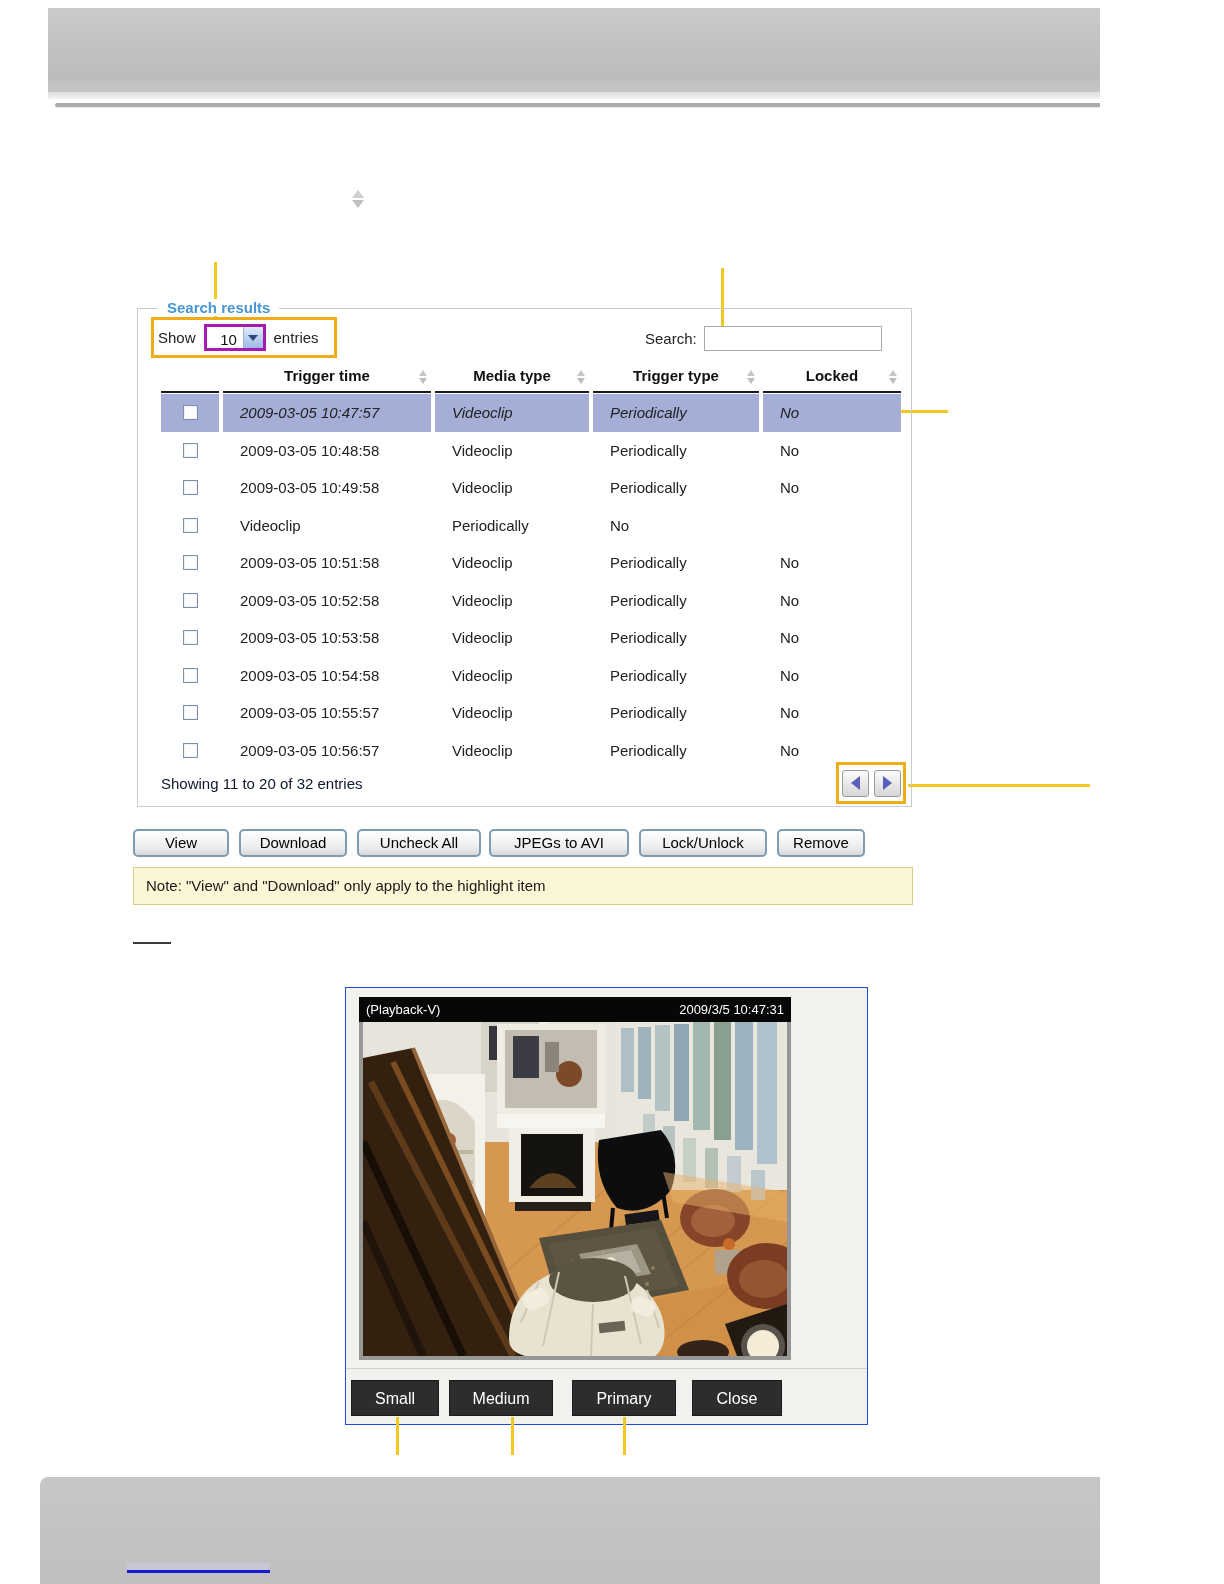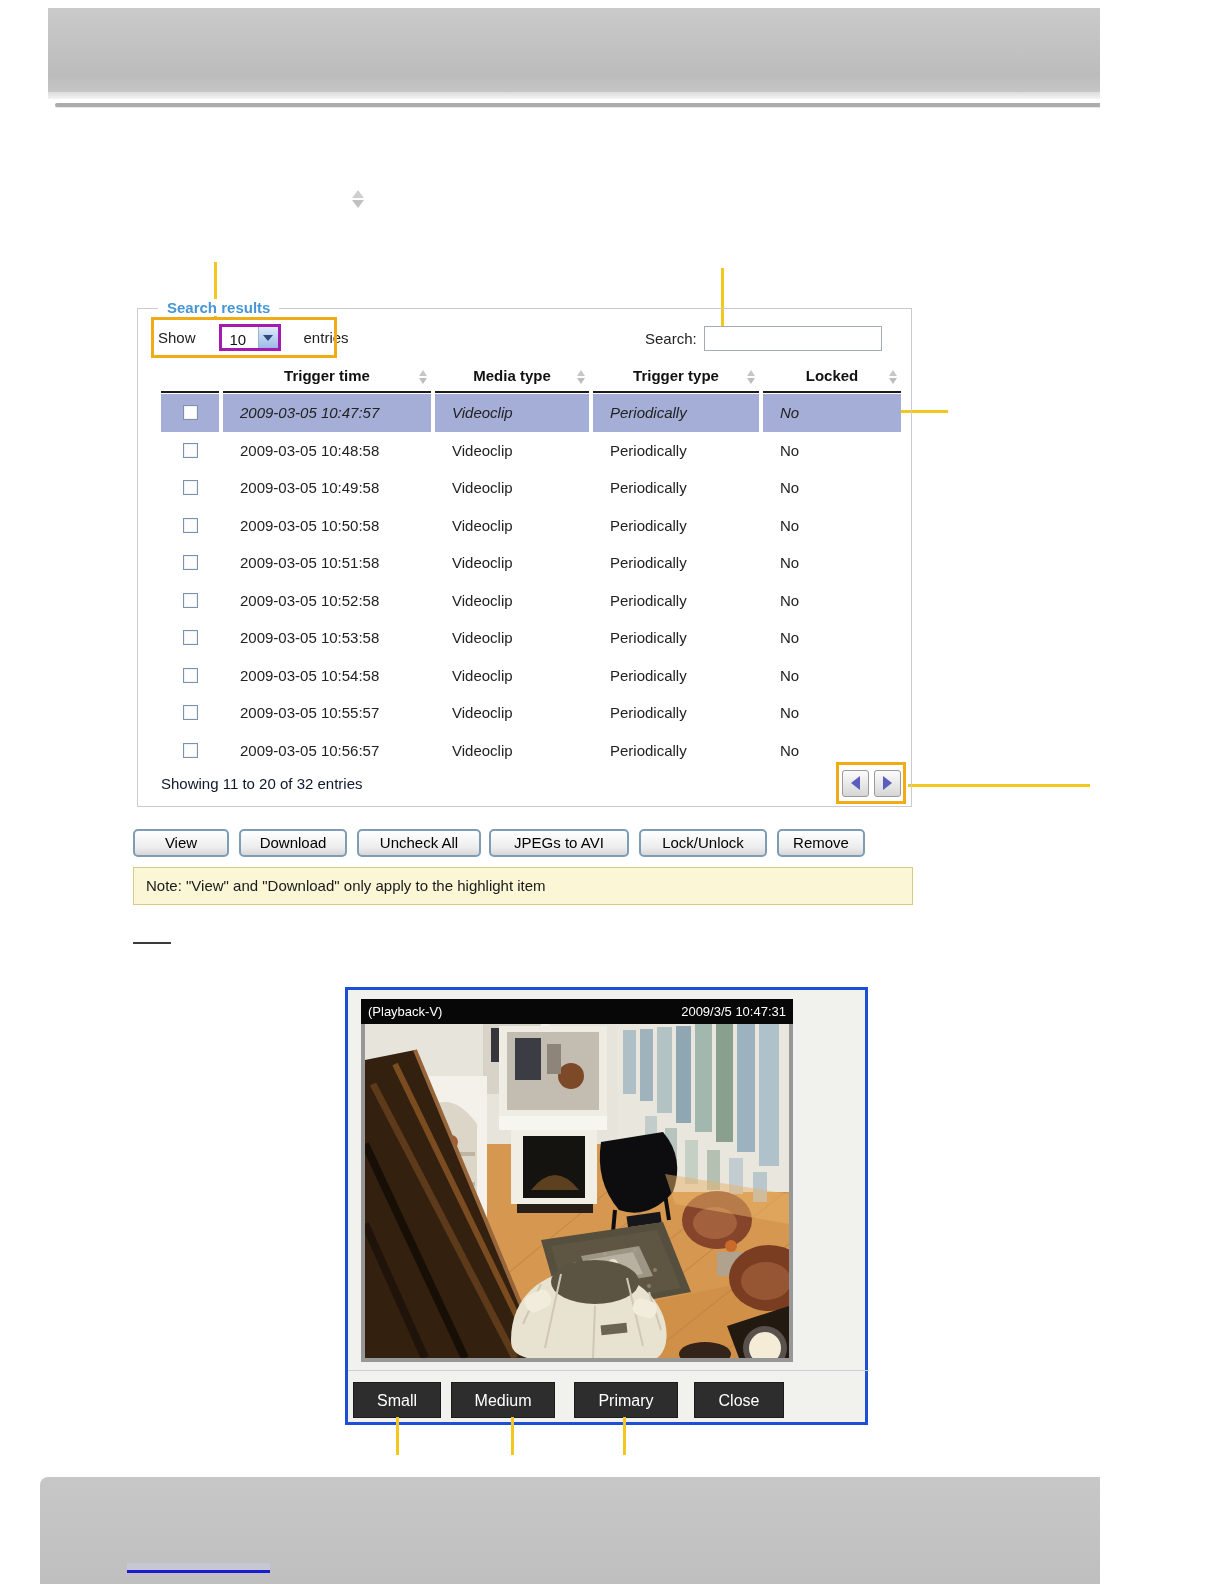--- a/index.html
+++ b/index.html
@@ -29,21 +29,21 @@
   
   .co-line { background:#f2c71f; }
   .co-box { border:3px solid #efac17; }
 
   
   .panel { left:137px; top:308px; width:775px; height:499px; border:1px solid #cbcbcb; }
   .legend { position:absolute; left:20px; top:-10px; background:#fff; padding:0 9px;
     color:#4796d3; font-weight:bold; font-size:15px; white-space:nowrap; }
 
   .show-group { position:absolute; left:20px; top:15px; display:flex; align-items:center;
-    gap:23px; font-size:15px; color:#222; }
+    gap:8px; font-size:15px; color:#222;text-align:center; }
   .select { width:62px; height:27px; border:3px solid #a21caf; background:#fff;
     display:flex; align-items:stretch; }
   .select-value { flex:1; font-size:15px; padding:4px 0 0 8px; color:#111; }
   .select-btn { width:20px; background:linear-gradient(#dfeafc,#9db9e6);
     border-left:1px solid #9cb2cc; display:flex; align-items:center; justify-content:center; }
   .chev { width:0; height:0; border-left:5px solid transparent; border-right:5px solid transparent;
     border-top:6px solid #2d4a7a; }
   .co-box-show { left:13px; top:8px; width:186px; height:41px; }
 
   .search-group { position:absolute; left:507px; top:17px; display:flex; align-items:center;
@@ -84,21 +84,21 @@
   
   .xp-btn { position:absolute; top:829px; height:28px; border:2px solid #7f9cb6; border-radius:5px;
     background:linear-gradient(#ffffff,#ececec 70%,#d7d7d7); font-size:15px; color:#000;
     text-align:center; line-height:24px; font-family:"Liberation Sans", sans-serif; }
 
   .note { left:133px; top:867px; width:780px; height:38px; background:#fbf6d5;
     border:1px solid #d8cc84; font-size:15px; color:#1a1a1a; line-height:36px; padding-left:12px; }
   .short-underline { left:133px; top:942px; width:38px; height:2px; background:#3a3a3a; }
 
   
-  .pb { left:345px; top:987px; width:523px; height:438px; background:#f1f1ee; border:3px solid #1d4ed8; }
+  .pb { left:345px; top:987px; width:523px; height:438px; background:#f1f1ee; border:1px solid #1d4ed8; }
   .pb-bar { position:absolute; left:13px; top:9px; width:432px; height:25px; background:#070707;
     color:#fff; font-size:13px; display:flex; justify-content:space-between; align-items:center;
     padding:0 7px; }
   .pb-frame { position:absolute; left:13px; top:34px; width:432px; height:338px;
     border-left:4px solid #979797; border-right:4px solid #979797; border-bottom:4px solid #979797;
     background:#8a8a8a; }
   .pb-strip { position:absolute; left:0; top:380px; width:521px; height:57px; border-top:1px solid #cfcfcf; }
   .dark-btn { position:absolute; top:11px; height:36px; background:#2d2d2d; color:#fff;
     font-size:16px; text-align:center; line-height:36px; border:1px solid #1c1c1c; }
 </style>
@@ -205,21 +205,20 @@
           </div>
           <div class="tcell">2009-03-05 10:49:58</div>
           <div class="tcell">Videoclip</div>
           <div class="tcell">Periodically</div>
           <div class="tcell">No</div>
         </div>
         <div class="trow grid5">
           <div class="tcell ccell">
             <span class="checkbox"></span>
           </div>
-          <div class="tcell">2009-03-05 10:50:58</div>
           <div class="tcell">Videoclip</div>
           <div class="tcell">Periodically</div>
           <div class="tcell">No</div>
         </div>
         <div class="trow grid5">
           <div class="tcell ccell">
             <span class="checkbox"></span>
           </div>
           <div class="tcell">2009-03-05 10:51:58</div>
           <div class="tcell">Videoclip</div>

